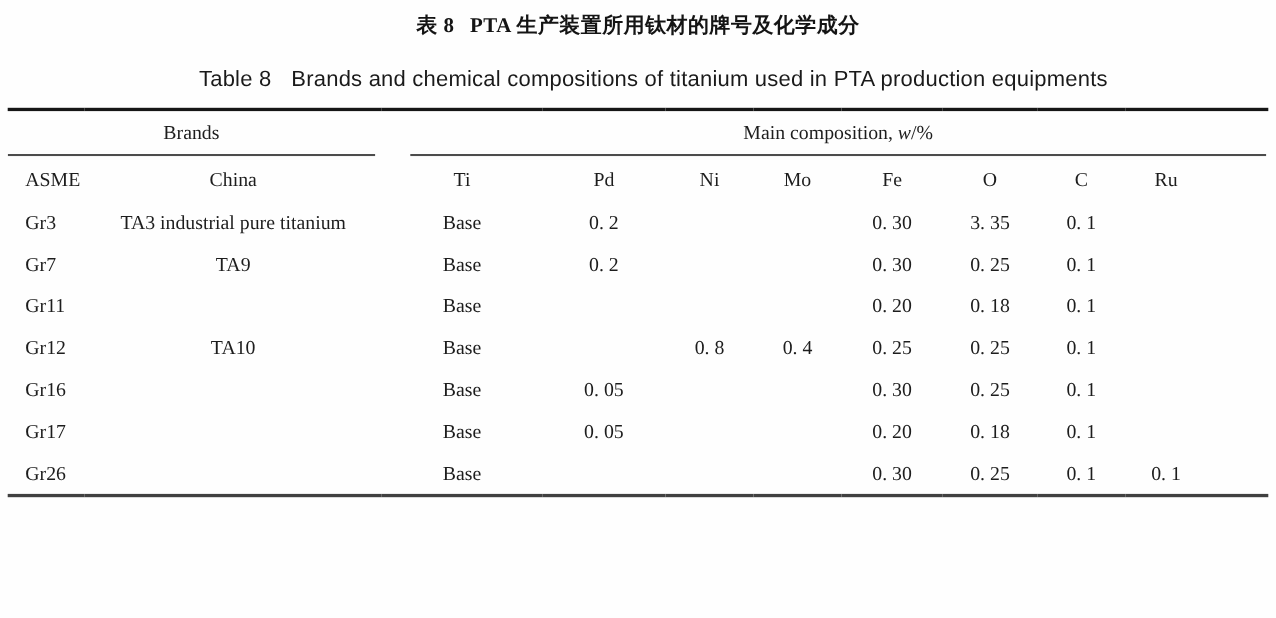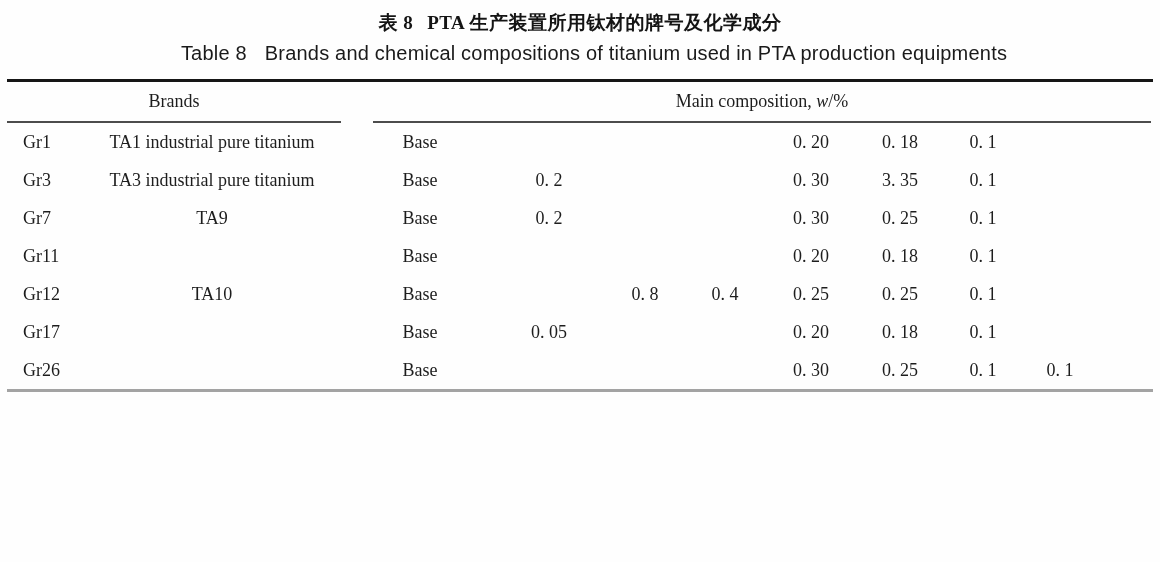--- a/index.html
+++ b/index.html
@@ -22,36 +22,36 @@
     text-align: center;
     font-size: 19px;
     font-weight: 700;
     letter-spacing: 0.5px;
     color: #141414;
     font-family: "Liberation Serif", "DejaVu Sans", serif;
   }
   .title-cn .tnum { margin-right: 14px; }
   .title-en {
     text-align: center;
-    margin-top: 6px;
+    margin-top: 25px;
     font-size: 20px;
     font-weight: 400;
     color: #1a1a1a;
     letter-spacing: 0.2px;
     font-family: "Liberation Sans", sans-serif;
     padding-left: 28px;
   }
   .title-en .tnum { margin-right: 18px; }
   table.comp-table {
     margin: 14px auto 0 auto;
     width: 1146px;
     border-collapse: collapse;
     table-layout: fixed;
     border-top: 3px solid #161616;
-    border-bottom: 3px solid #a3a3a3;
+    border-bottom: 3px solid #404040;
     font-size: 18px;
     color: #1d1d1d;
   }
   th, td {
     font-weight: 400;
     overflow: hidden;
     white-space: nowrap;
   }
   
   th.grp { padding: 0; vertical-align: bottom; }
@@ -108,95 +108,107 @@
     </colgroup>
     <thead>
       <tr>
         <th class="grp grp-brands" colspan="2">
           <div class="grp-inner">Brands</div>
         </th>
         <th class="grp grp-comp" colspan="8">
           <div class="grp-inner"><span>Main composition, </span><i>w</i><span>/%</span></div>
         </th>
       </tr>
+      <tr class="colhead">
+        <th class="col-asme">ASME</th>
+        <th>China</th>
+        <th>Ti</th>
+        <th>Pd</th>
+        <th>Ni</th>
+        <th>Mo</th>
+        <th>Fe</th>
+        <th>O</th>
+        <th>C</th>
+        <th>Ru</th>
+      </tr>
     </thead>
     <tbody>
         <tr>
-          <td>Gr1</td>
-          <td>TA1 industrial pure titanium</td>
+          <td>Gr3</td>
+          <td>TA3 industrial pure titanium</td>
+          <td>Base</td>
+          <td>0. 2</td>
+          <td></td>
+          <td></td>
+          <td>0. 30</td>
+          <td>3. 35</td>
+          <td>0. 1</td>
+          <td></td>
+        </tr>
+        <tr>
+          <td>Gr7</td>
+          <td>TA9</td>
+          <td>Base</td>
+          <td>0. 2</td>
+          <td></td>
+          <td></td>
+          <td>0. 30</td>
+          <td>0. 25</td>
+          <td>0. 1</td>
+          <td></td>
+        </tr>
+        <tr>
+          <td>Gr11</td>
+          <td></td>
           <td>Base</td>
           <td></td>
           <td></td>
           <td></td>
           <td>0. 20</td>
           <td>0. 18</td>
           <td>0. 1</td>
           <td></td>
         </tr>
         <tr>
-          <td>Gr3</td>
-          <td>TA3 industrial pure titanium</td>
-          <td>Base</td>
-          <td>0. 2</td>
-          <td></td>
-          <td></td>
-          <td>0. 30</td>
-          <td>3. 35</td>
-          <td>0. 1</td>
-          <td></td>
-        </tr>
-        <tr>
-          <td>Gr7</td>
-          <td>TA9</td>
-          <td>Base</td>
-          <td>0. 2</td>
-          <td></td>
-          <td></td>
-          <td>0. 30</td>
-          <td>0. 25</td>
-          <td>0. 1</td>
-          <td></td>
-        </tr>
-        <tr>
-          <td>Gr11</td>
-          <td></td>
-          <td>Base</td>
-          <td></td>
+          <td>Gr12</td>
+          <td>TA10</td>
+          <td>Base</td>
+          <td></td>
+          <td>0. 8</td>
+          <td>0. 4</td>
+          <td>0. 25</td>
+          <td>0. 25</td>
+          <td>0. 1</td>
+          <td></td>
+        </tr>
+        <tr>
+          <td>Gr16</td>
+          <td></td>
+          <td>Base</td>
+          <td>0. 05</td>
+          <td></td>
+          <td></td>
+          <td>0. 30</td>
+          <td>0. 25</td>
+          <td>0. 1</td>
+          <td></td>
+        </tr>
+        <tr>
+          <td>Gr17</td>
+          <td></td>
+          <td>Base</td>
+          <td>0. 05</td>
           <td></td>
           <td></td>
           <td>0. 20</td>
           <td>0. 18</td>
           <td>0. 1</td>
           <td></td>
         </tr>
         <tr>
-          <td>Gr12</td>
-          <td>TA10</td>
-          <td>Base</td>
-          <td></td>
-          <td>0. 8</td>
-          <td>0. 4</td>
-          <td>0. 25</td>
-          <td>0. 25</td>
-          <td>0. 1</td>
-          <td></td>
-        </tr>
-        <tr>
-          <td>Gr17</td>
-          <td></td>
-          <td>Base</td>
-          <td>0. 05</td>
-          <td></td>
-          <td></td>
-          <td>0. 20</td>
-          <td>0. 18</td>
-          <td>0. 1</td>
-          <td></td>
-        </tr>
-        <tr>
           <td>Gr26</td>
           <td></td>
           <td>Base</td>
           <td></td>
           <td></td>
           <td></td>
           <td>0. 30</td>
           <td>0. 25</td>
           <td>0. 1</td>
           <td>0. 1</td>

